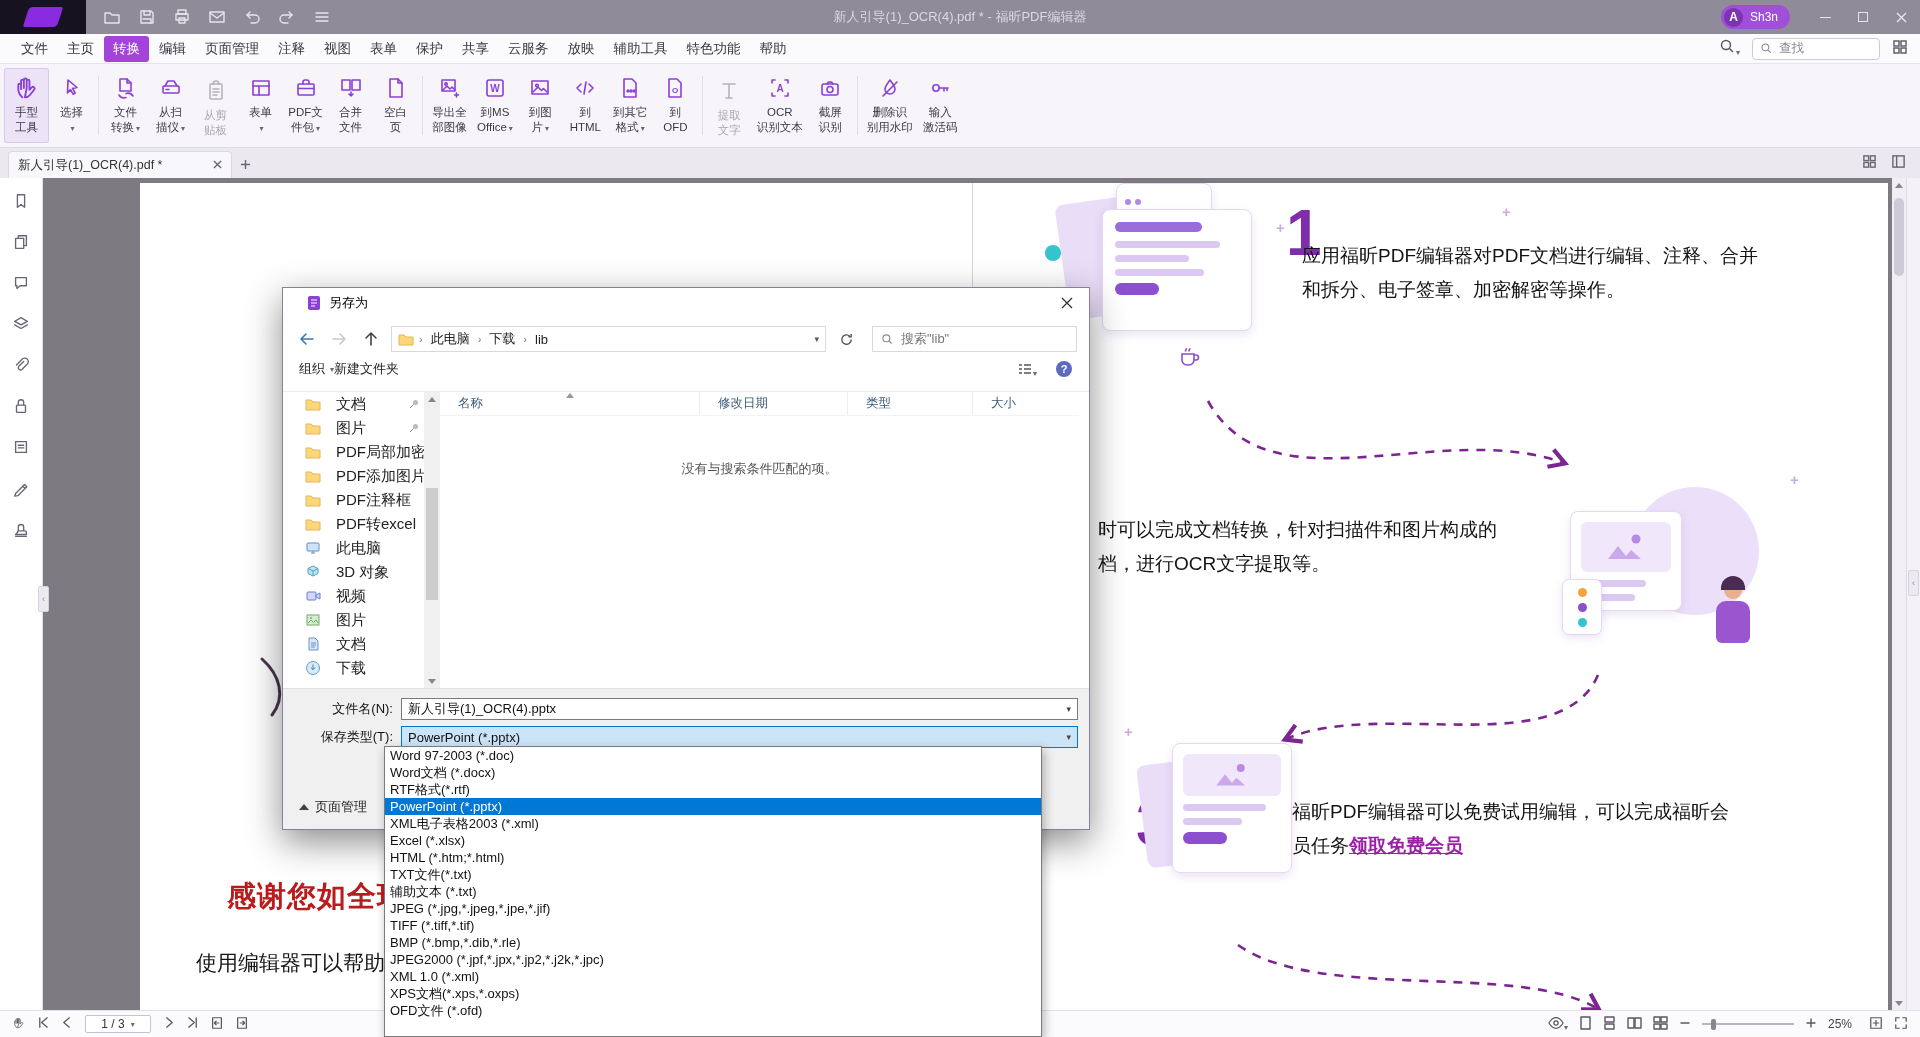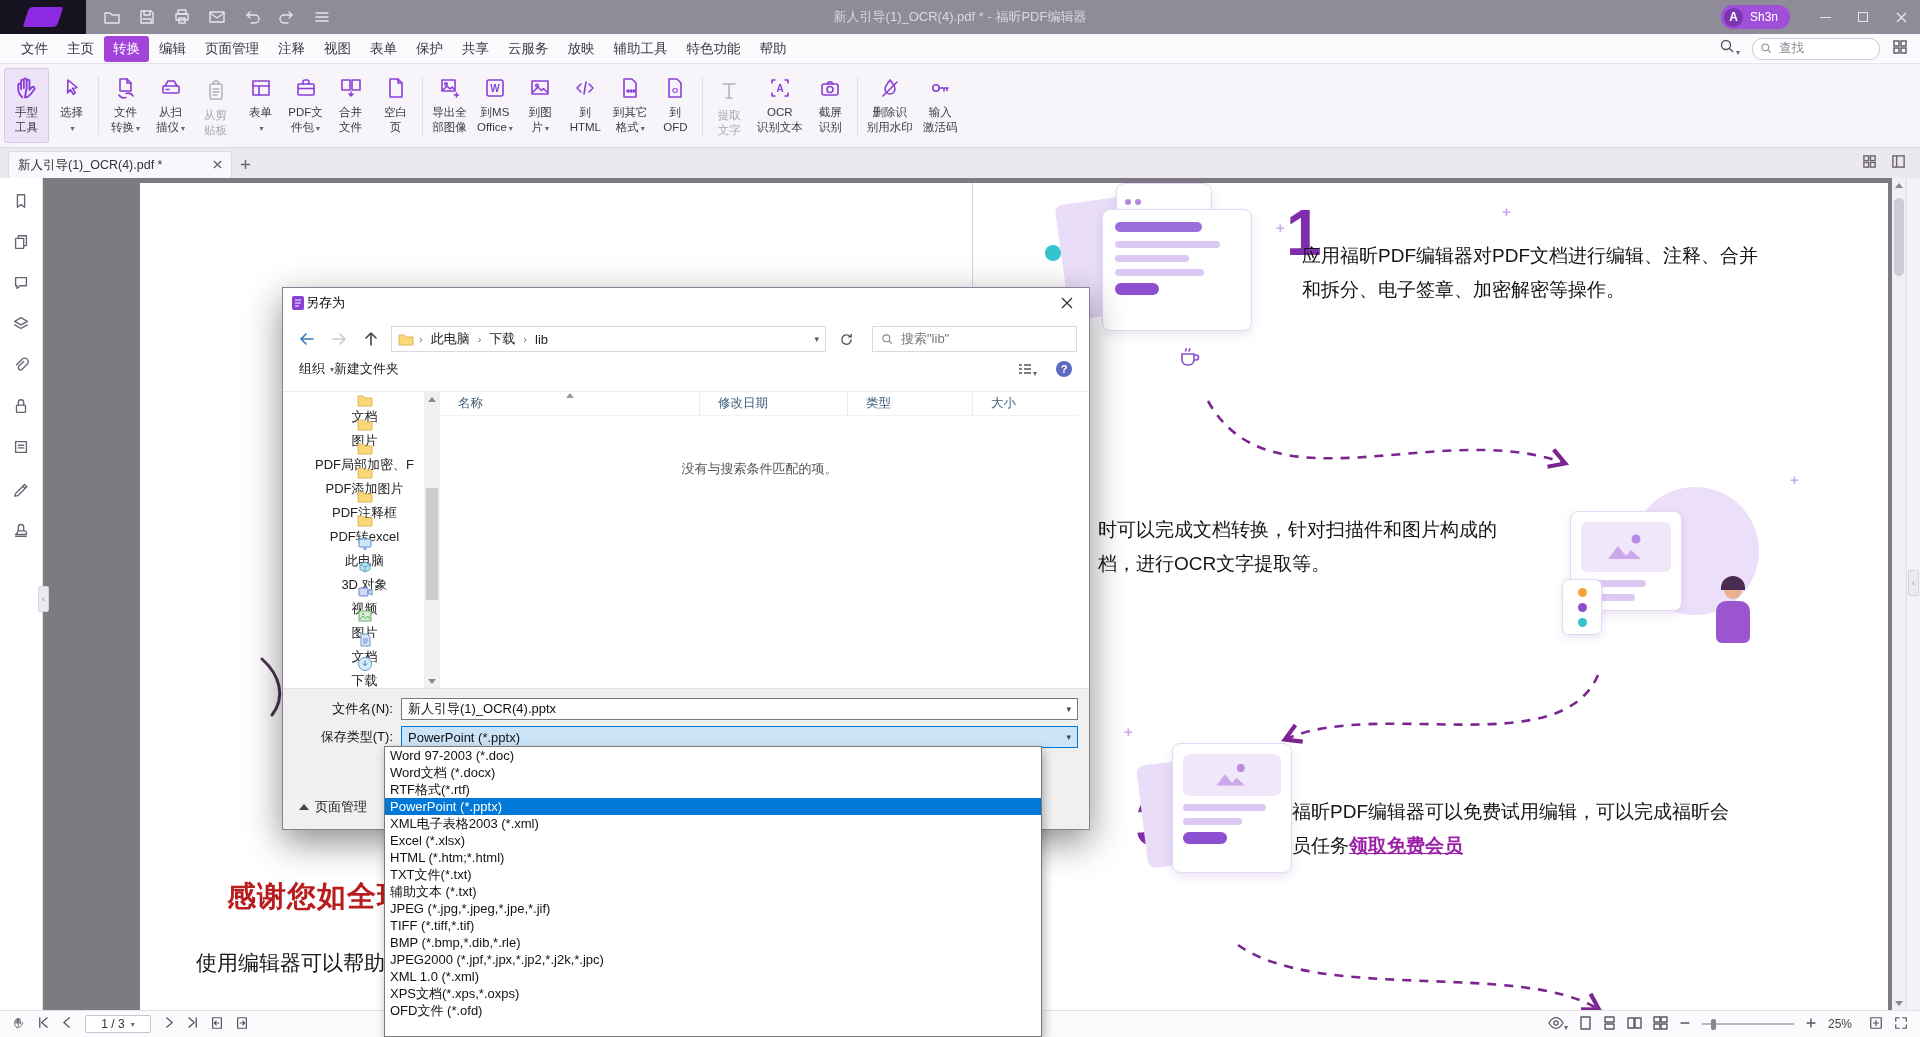--- a/index.html
+++ b/index.html
@@ -26,21 +26,21 @@
   .maxbox { width:10px; height:10px; border:1px solid #e9e5f0; display:block; }
   .winbtn svg { stroke:#e9e5f0; stroke-width:1.4; }
 
   
   .menubar { position:absolute; top:34px; left:0; right:0; height:30px; background:#fbfafd;
     border-bottom:1px solid #e7e3ec; display:flex; align-items:center; padding:0 12px; z-index:10; }
   .mtab { padding:4px 9px; font-size:13.5px; color:#3a3740; border-radius:3px; margin-right:1px; white-space:nowrap; }
   .mtab.active { background:#a243da; color:#fff; }
   .menuright { margin-left:auto; display:flex; align-items:center; gap:12px; }
   .mr-ic svg { stroke:#5a5560; fill:none; stroke-width:1.4; }
-  .findbox { width:128px; height:22px; border:1px solid #cfc9d8; border-radius:10px; background:#fff;
+  .findbox { width:128px; height:22px; border:1px solid #cfc9d8; border-radius:4px; background:#fff;
     display:flex; align-items:center; padding:0 7px; gap:6px; }
   .findbox svg { stroke:#8a8594; fill:none; stroke-width:1.4; }
   .findtext { color:#8a8594; font-size:12.5px; }
   .tinycaret { font-size:8px; color:#6b6572; }
 
   
   .ribbon { position:absolute; top:64px; left:0; right:0; height:84px; background:#f7f5fa;
     border-bottom:1px solid #ddd8e2; display:flex; align-items:stretch; padding:4px 4px; z-index:10; }
   .rtool { display:flex; flex-direction:column; align-items:center; padding:3px 5px; min-width:45px; border-radius:3px; }
   .rtool.active { background:#ece3f7; box-shadow:inset 0 0 0 1px #d9c9ef; }
@@ -127,21 +127,21 @@
 
   .illo3 { left:1002px; top:556px; width:165px; height:155px; }
   .illo3 .back { left:0; top:22px; width:80px; height:103px; background:#e9ddf8; border:none; transform:rotate(-7deg); box-shadow:none; }
   .illo3 .main { left:30px; top:4px; width:120px; height:130px; padding:10px; }
   .arcfrag { position:absolute; left:118px; top:470px; z-index:2; }
   .arcfrag svg { stroke:#4a3550; fill:none; stroke-width:3; stroke-linecap:round; }
 
   
   .dialog { position:absolute; left:282px; top:287px; width:808px; height:543px; background:#fff;
     border:1px solid #8a7f96; box-shadow:0 12px 34px rgba(0,0,0,.45); z-index:50; font-size:13px; color:#111; }
-  .dtitle { position:absolute; left:0; top:0; right:0; height:30px; background:#fff; display:flex; align-items:center; padding-left:7px; }
+  .dtitle { position:absolute; left:0; top:0; right:0; height:30px; background:#fff; display:flex; align-items:center; padding-left:23px; gap:7px; }
   .dtitletext { font-size:13px; color:#000; }
   .dclose { position:absolute; right:0; top:0; width:45px; height:30px; display:flex; align-items:center; justify-content:center; }
   .dclose svg { stroke:#333; stroke-width:1.3; }
   .dnav { position:absolute; left:0; top:30px; right:0; height:42px; display:flex; align-items:center; padding:0 12px; gap:8px; background:#fff; }
   .navbtn { width:24px; height:24px; display:flex; align-items:center; justify-content:center; }
   .navbtn svg { fill:none; stroke-width:1.6; stroke-linecap:round; stroke-linejoin:round; }
   .addrbar { flex:0 0 435px; height:26px; border:1px solid #d9d9d9; background:#fff; display:flex; align-items:center; padding:0 6px; gap:5px; }
   .crumbchev { color:#777; font-size:11px; }
   .crumb { font-size:13px; color:#222; padding:2px 3px; }
   .addrcaret { margin-left:auto; color:#555; font-size:9px; }
@@ -149,21 +149,21 @@
   .refreshbtn svg { stroke:#555; fill:none; stroke-width:1.5; }
   .searchbox { margin-left:6px; flex:1; height:26px; border:1px solid #d9d9d9; background:#fff; display:flex; align-items:center; padding:0 8px; gap:7px; }
   .searchbox svg { stroke:#8a8a8a; fill:none; stroke-width:1.5; }
   .searchtext { color:#777; font-size:13px; }
   .dtools { position:absolute; left:0; top:72px; right:0; height:32px; display:flex; align-items:flex-start; padding:0 16px; border-bottom:1px solid #ececec; }
   .dtoolbtn { font-size:13px; color:#222; display:flex; align-items:center; gap:5px; }
   .dtools-right { margin-left:auto; display:flex; align-items:center; gap:18px; }
   .viewsbtn svg { stroke:#555; fill:none; stroke-width:1.4; }
   .dbody { position:absolute; left:0; top:104px; right:0; height:296px; background:#fff; }
   .dtree { position:absolute; left:0; top:0; width:141px; bottom:0; overflow:hidden; }
-  .titem { height:24px; display:flex; align-items:center; gap:0; padding-left:22px; font-size:13px; color:#222; white-space:nowrap;flex-direction:column; }
+  .titem { height:24px; display:flex; align-items:center; gap:15px; padding-left:22px; font-size:15px; color:#222; white-space:nowrap; }
   .titem .pin { margin-left:auto; margin-right:4px; }
   .treescroll { position:absolute; left:141px; top:0; width:16px; bottom:0; background:#f0f0f0; }
   .tthumb { position:absolute; left:2px; right:2px; top:96px; height:112px; background:#cdcdcd; }
   .dlist { position:absolute; left:157px; top:0; right:10px; bottom:0; }
   .lheader { display:flex; height:24px; align-items:center; position:relative; border-bottom:1px solid #f2f2f2; }
   .lcol { font-size:12.5px; color:#3c5a78; padding-left:18px; border-right:1px solid #ededed; height:100%; display:flex; align-items:center; }
   .c1{width:260px} .c2{width:148px} .c3{width:125px} .c4{flex:1; border-right:none;}
   .sortind { position:absolute; left:126px; top:1px; width:0; height:0;
     border-left:4px solid transparent; border-right:4px solid transparent; border-bottom:5px solid #9a9a9a; }
   .emptymsg { text-align:center; margin-top:44px; font-size:13px; color:#555; }

